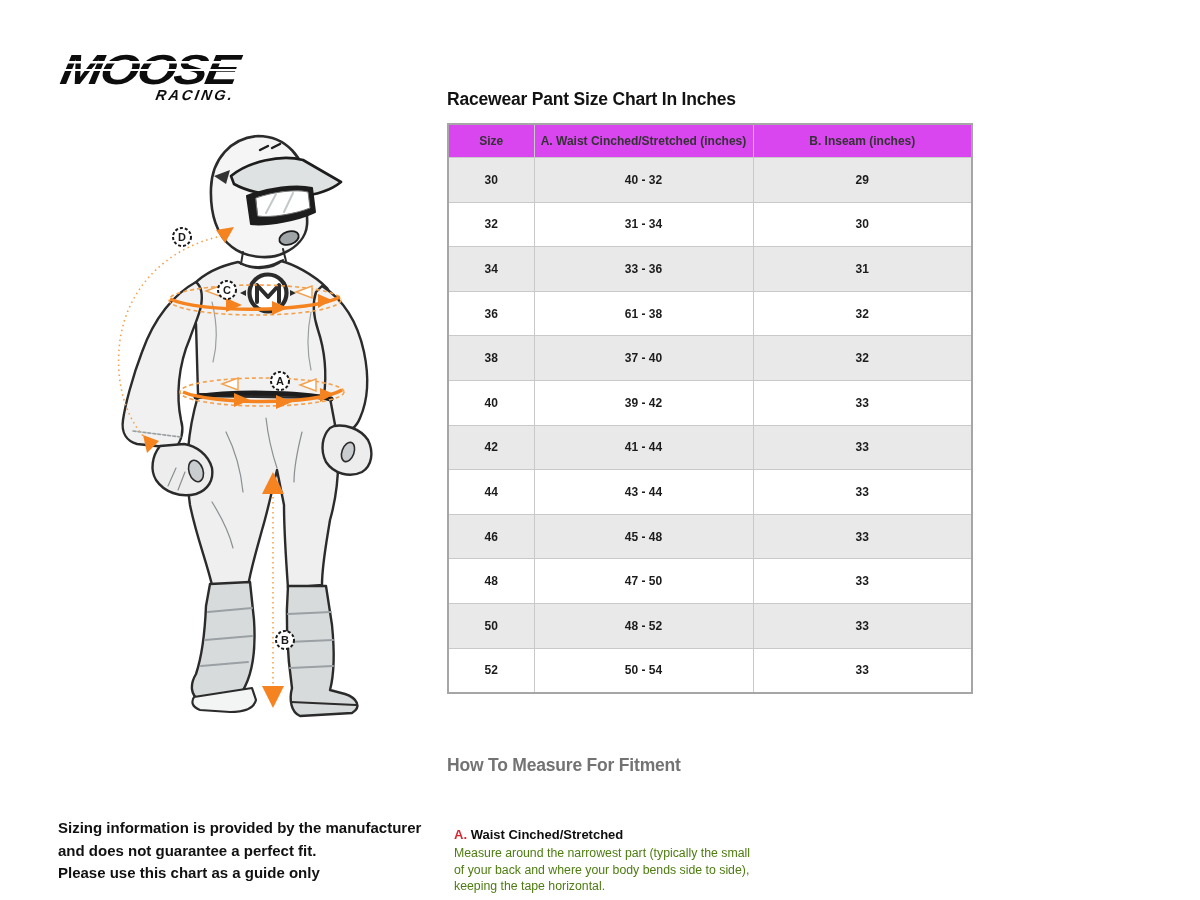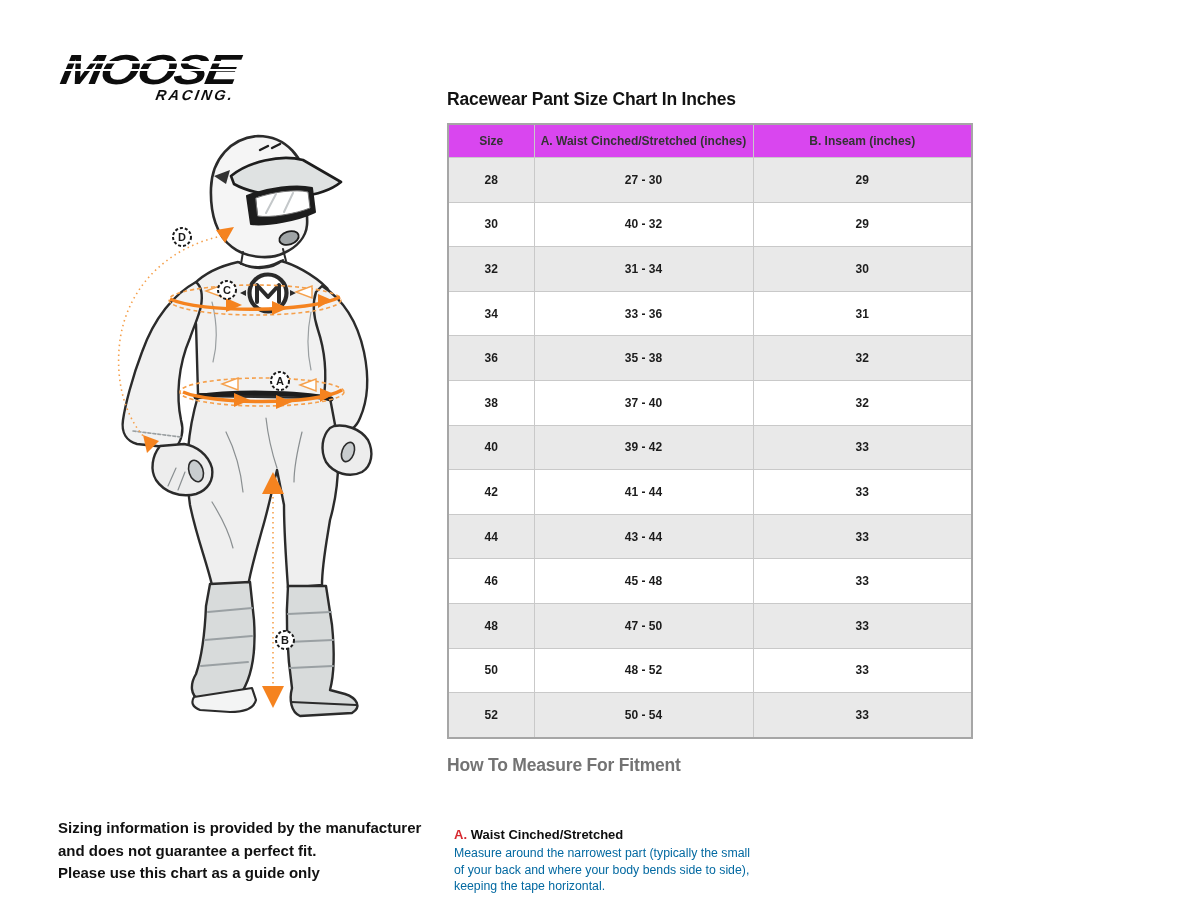--- a/index.html
+++ b/index.html
@@ -34,21 +34,21 @@
 
   
   .howto-title {
     left:447px; top:755px; width:400px;
     font-size:17.5px; font-weight:700; color:#737373; letter-spacing:-0.2px;
   }
   .howto-col-a { left:454px; top:779px; width:305px;margin-top:48px; }
   .howto-col-b { left:775px; top:779px; width:320px; }
   .howto-heading { font-size:13px; font-weight:700; color:#0e0e0e; }
   .howto-heading .letter { color:#d7282f; }
-  .howto-text { margin-top:3px; font-size:12.3px; line-height:1.36; color:#0369a1; }
+  .howto-text { margin-top:3px; font-size:12.3px; line-height:1.36; color:#4d7c0f; }
 
   
   .disclaimer {
     left:58px; top:817px; width:390px;
     font-size:15px; font-weight:700; line-height:1.5; color:#111;
   }
 
   
   .rider-svg { left:55px; top:110px; width:380px; height:660px; }
 </style>
@@ -184,42 +184,37 @@
     </colgroup>
     <thead>
       <tr id="size-table-head-row">
           <th>Size</th>
           <th>A. Waist Cinched/Stretched (inches)</th>
           <th>B. Inseam (inches)</th>
         </tr>
     </thead>
     <tbody id="size-table-body">
         <tr>
-          <td>28</td>
-          <td>27 - 30</td>
-          <td>29</td>
-        </tr>
-        <tr>
           <td>30</td>
           <td>40 - 32</td>
           <td>29</td>
         </tr>
         <tr>
           <td>32</td>
           <td>31 - 34</td>
           <td>30</td>
         </tr>
         <tr>
           <td>34</td>
           <td>33 - 36</td>
           <td>31</td>
         </tr>
         <tr>
           <td>36</td>
-          <td>35 - 38</td>
+          <td>61 - 38</td>
           <td>32</td>
         </tr>
         <tr>
           <td>38</td>
           <td>37 - 40</td>
           <td>32</td>
         </tr>
         <tr>
           <td>40</td>
           <td>39 - 42</td>

